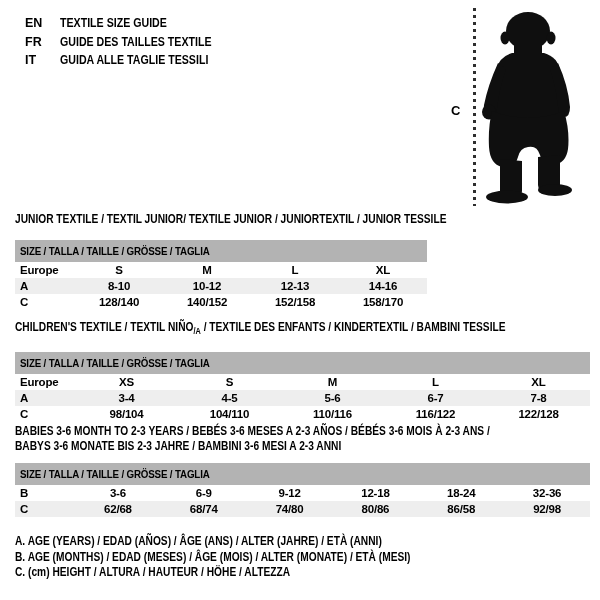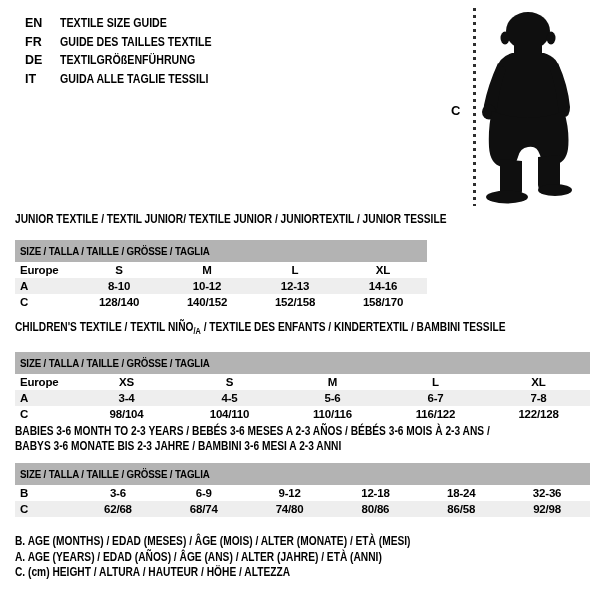--- a/index.html
+++ b/index.html
@@ -49,24 +49,20 @@
 <div class="canvas">
 
   <div class="lang-block">
     <div class="lang-row">
       <span class="lang-code">EN</span>
       <span class="cond">TEXTILE SIZE GUIDE</span>
     </div>
     <div class="lang-row">
       <span class="lang-code">FR</span>
       <span class="cond">GUIDE DES TAILLES TEXTILE</span>
-    </div>
-    <div class="lang-row">
-      <span class="lang-code">DE</span>
-      <span class="cond">TEXTILGRÖßENFÜHRUNG</span>
     </div>
     <div class="lang-row">
       <span class="lang-code">IT</span>
       <span class="cond">GUIDA ALLE TAGLIE TESSILI</span>
     </div>
   </div>
 
   <div class="height-line"></div>
   <div class="c-label">C</div>
   <svg class="baby-svg" viewBox="0 0 96 198" xmlns="http://www.w3.org/2000/svg">
@@ -214,18 +210,18 @@
         <td>74/80</td>
         <td>80/86</td>
         <td>86/58</td>
         <td>92/98</td>
       </tr>
     </tbody>
       </table>
   </div>
 
   <div class="footnotes">
+    <div class="footnote"><span class="cond">A. AGE (YEARS) / EDAD (AÑOS) / ÂGE (ANS) / ALTER (JAHRE) / ETÀ (ANNI)</span></div>
     <div class="footnote"><span class="cond">B. AGE (MONTHS) / EDAD (MESES) / ÂGE (MOIS) / ALTER (MONATE) / ETÀ (MESI)</span></div>
-    <div class="footnote"><span class="cond">A. AGE (YEARS) / EDAD (AÑOS) / ÂGE (ANS) / ALTER (JAHRE) / ETÀ (ANNI)</span></div>
     <div class="footnote"><span class="cond">C. (cm) HEIGHT / ALTURA / HAUTEUR / HÖHE / ALTEZZA</span></div>
   </div>
 
 </div>
 
 </body></html>

